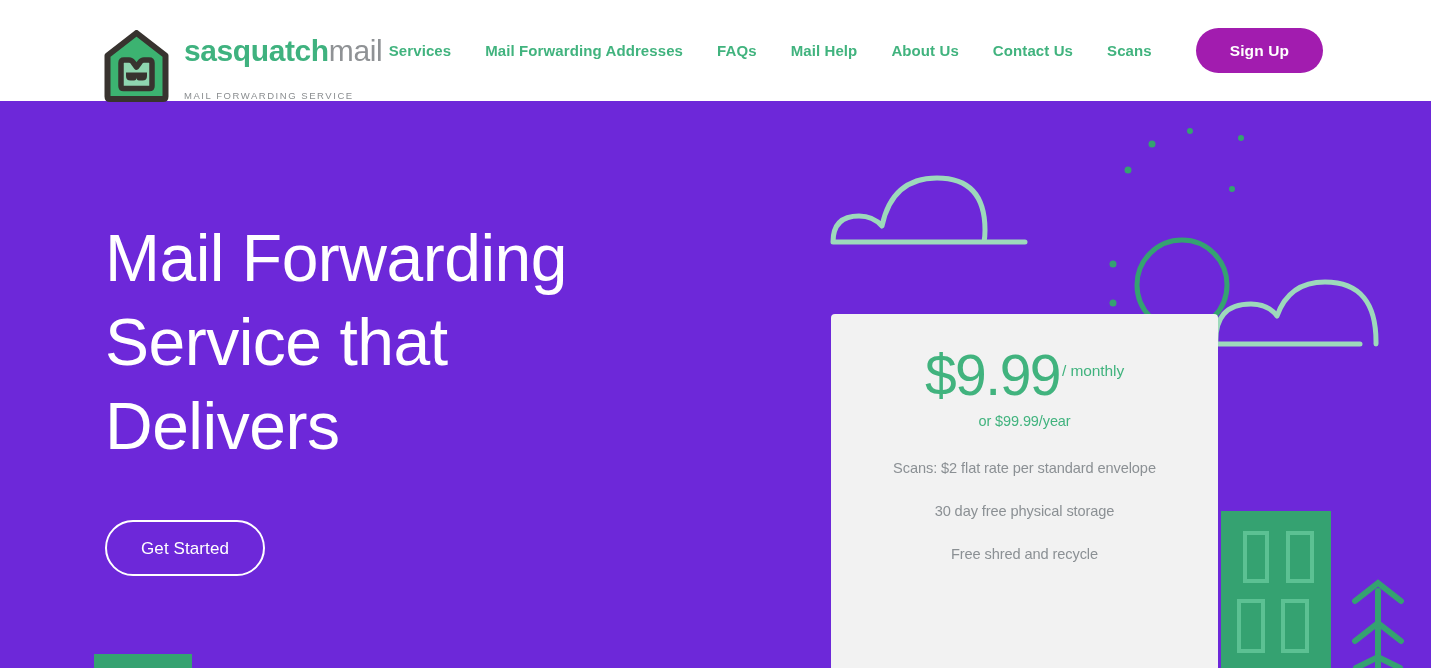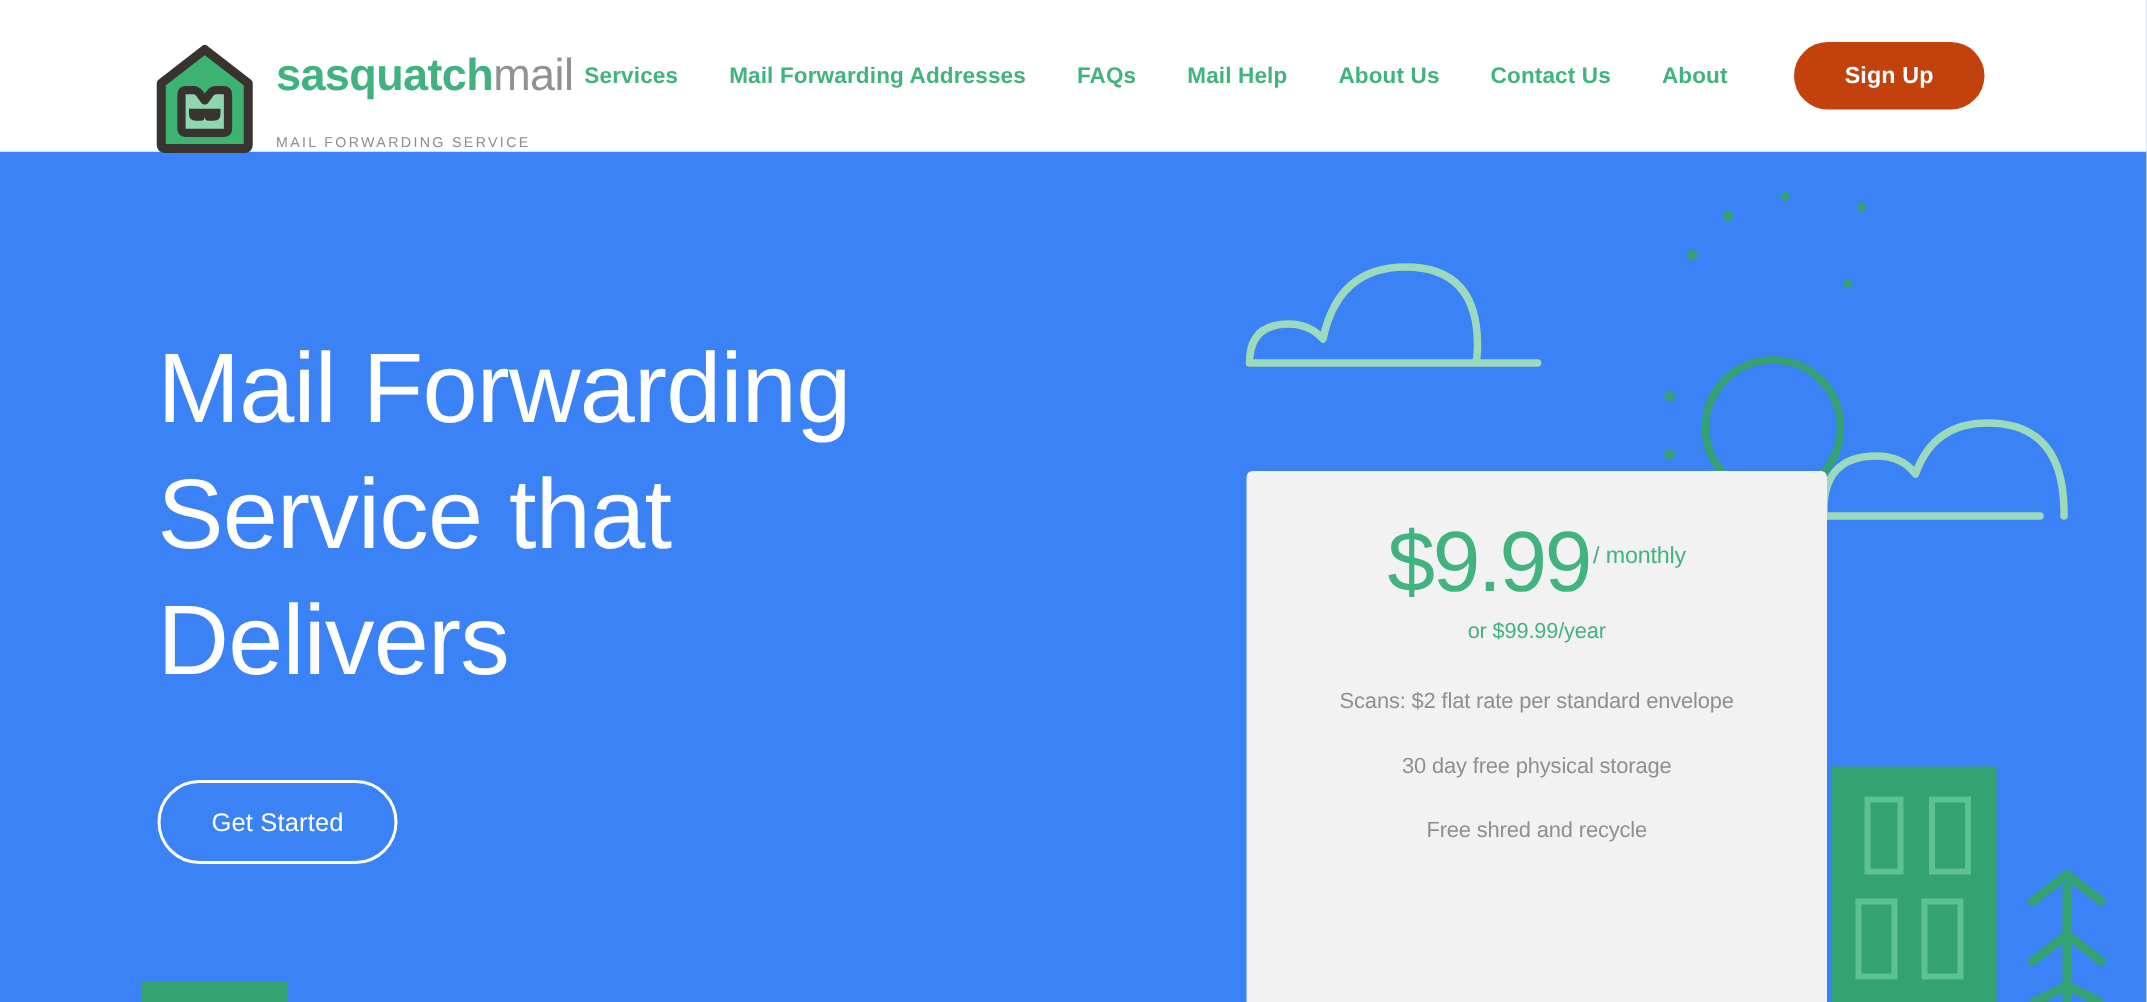--- a/index.html
+++ b/index.html
@@ -41,30 +41,30 @@
   .nav {
     position: absolute; right: 108px; top: 0; height: 101px;
     display: flex; align-items: center; gap: 0;
   }
   .nav a {
     color: #41b37e; font-size: 15px; font-weight: 700;
     text-decoration: none; white-space: nowrap; padding: 0 17px;
     letter-spacing: 0.1px;
   }
   .nav a.signup {
-    background: #c2410c; color: #ffffff; font-size: 15.5px; font-weight: 700;
+    background: #a21caf; color: #ffffff; font-size: 15.5px; font-weight: 700;
     border-radius: 30px; height: 45px; line-height: 45px;
     padding: 0 34px; margin-left: 27px;
   }
 
   
   .hero {
     position: absolute; top: 101px; left: 0;
     width: 1431px; height: 567px;
-    background: #3b82f6; overflow: hidden;
+    background: #6d28d9; overflow: hidden;
   }
 
   .deco { position: absolute; pointer-events: none; }
 
   .hero-content { position: absolute; left: 105px; top: 115px; z-index: 5; }
   .hero-title {
     color: #ffffff; font-size: 66px; font-weight: 300;
     line-height: 84px; letter-spacing: -0.5px; white-space: pre-line;
   }
   .cta {
@@ -127,21 +127,21 @@
       </span>
     </a>
 
     <nav class="nav">
       <a href="#">Services</a>
       <a href="#">Mail Forwarding Addresses</a>
       <a href="#">FAQs</a>
       <a href="#">Mail Help</a>
       <a href="#">About Us</a>
       <a href="#">Contact Us</a>
-      <a href="#">About</a>
+      <a href="#">Scans</a>
       <a href="#" class="signup">Sign Up</a>
     </nav>
   </header>
 
   <section class="hero">
 
     <svg class="deco" style="left:0; top:0; width:1431px; height:567px;" viewBox="0 0 1431 567">
 
       <circle cx="1182" cy="184" r="45" fill="none" stroke="#35a271" stroke-width="5"></circle>
 

